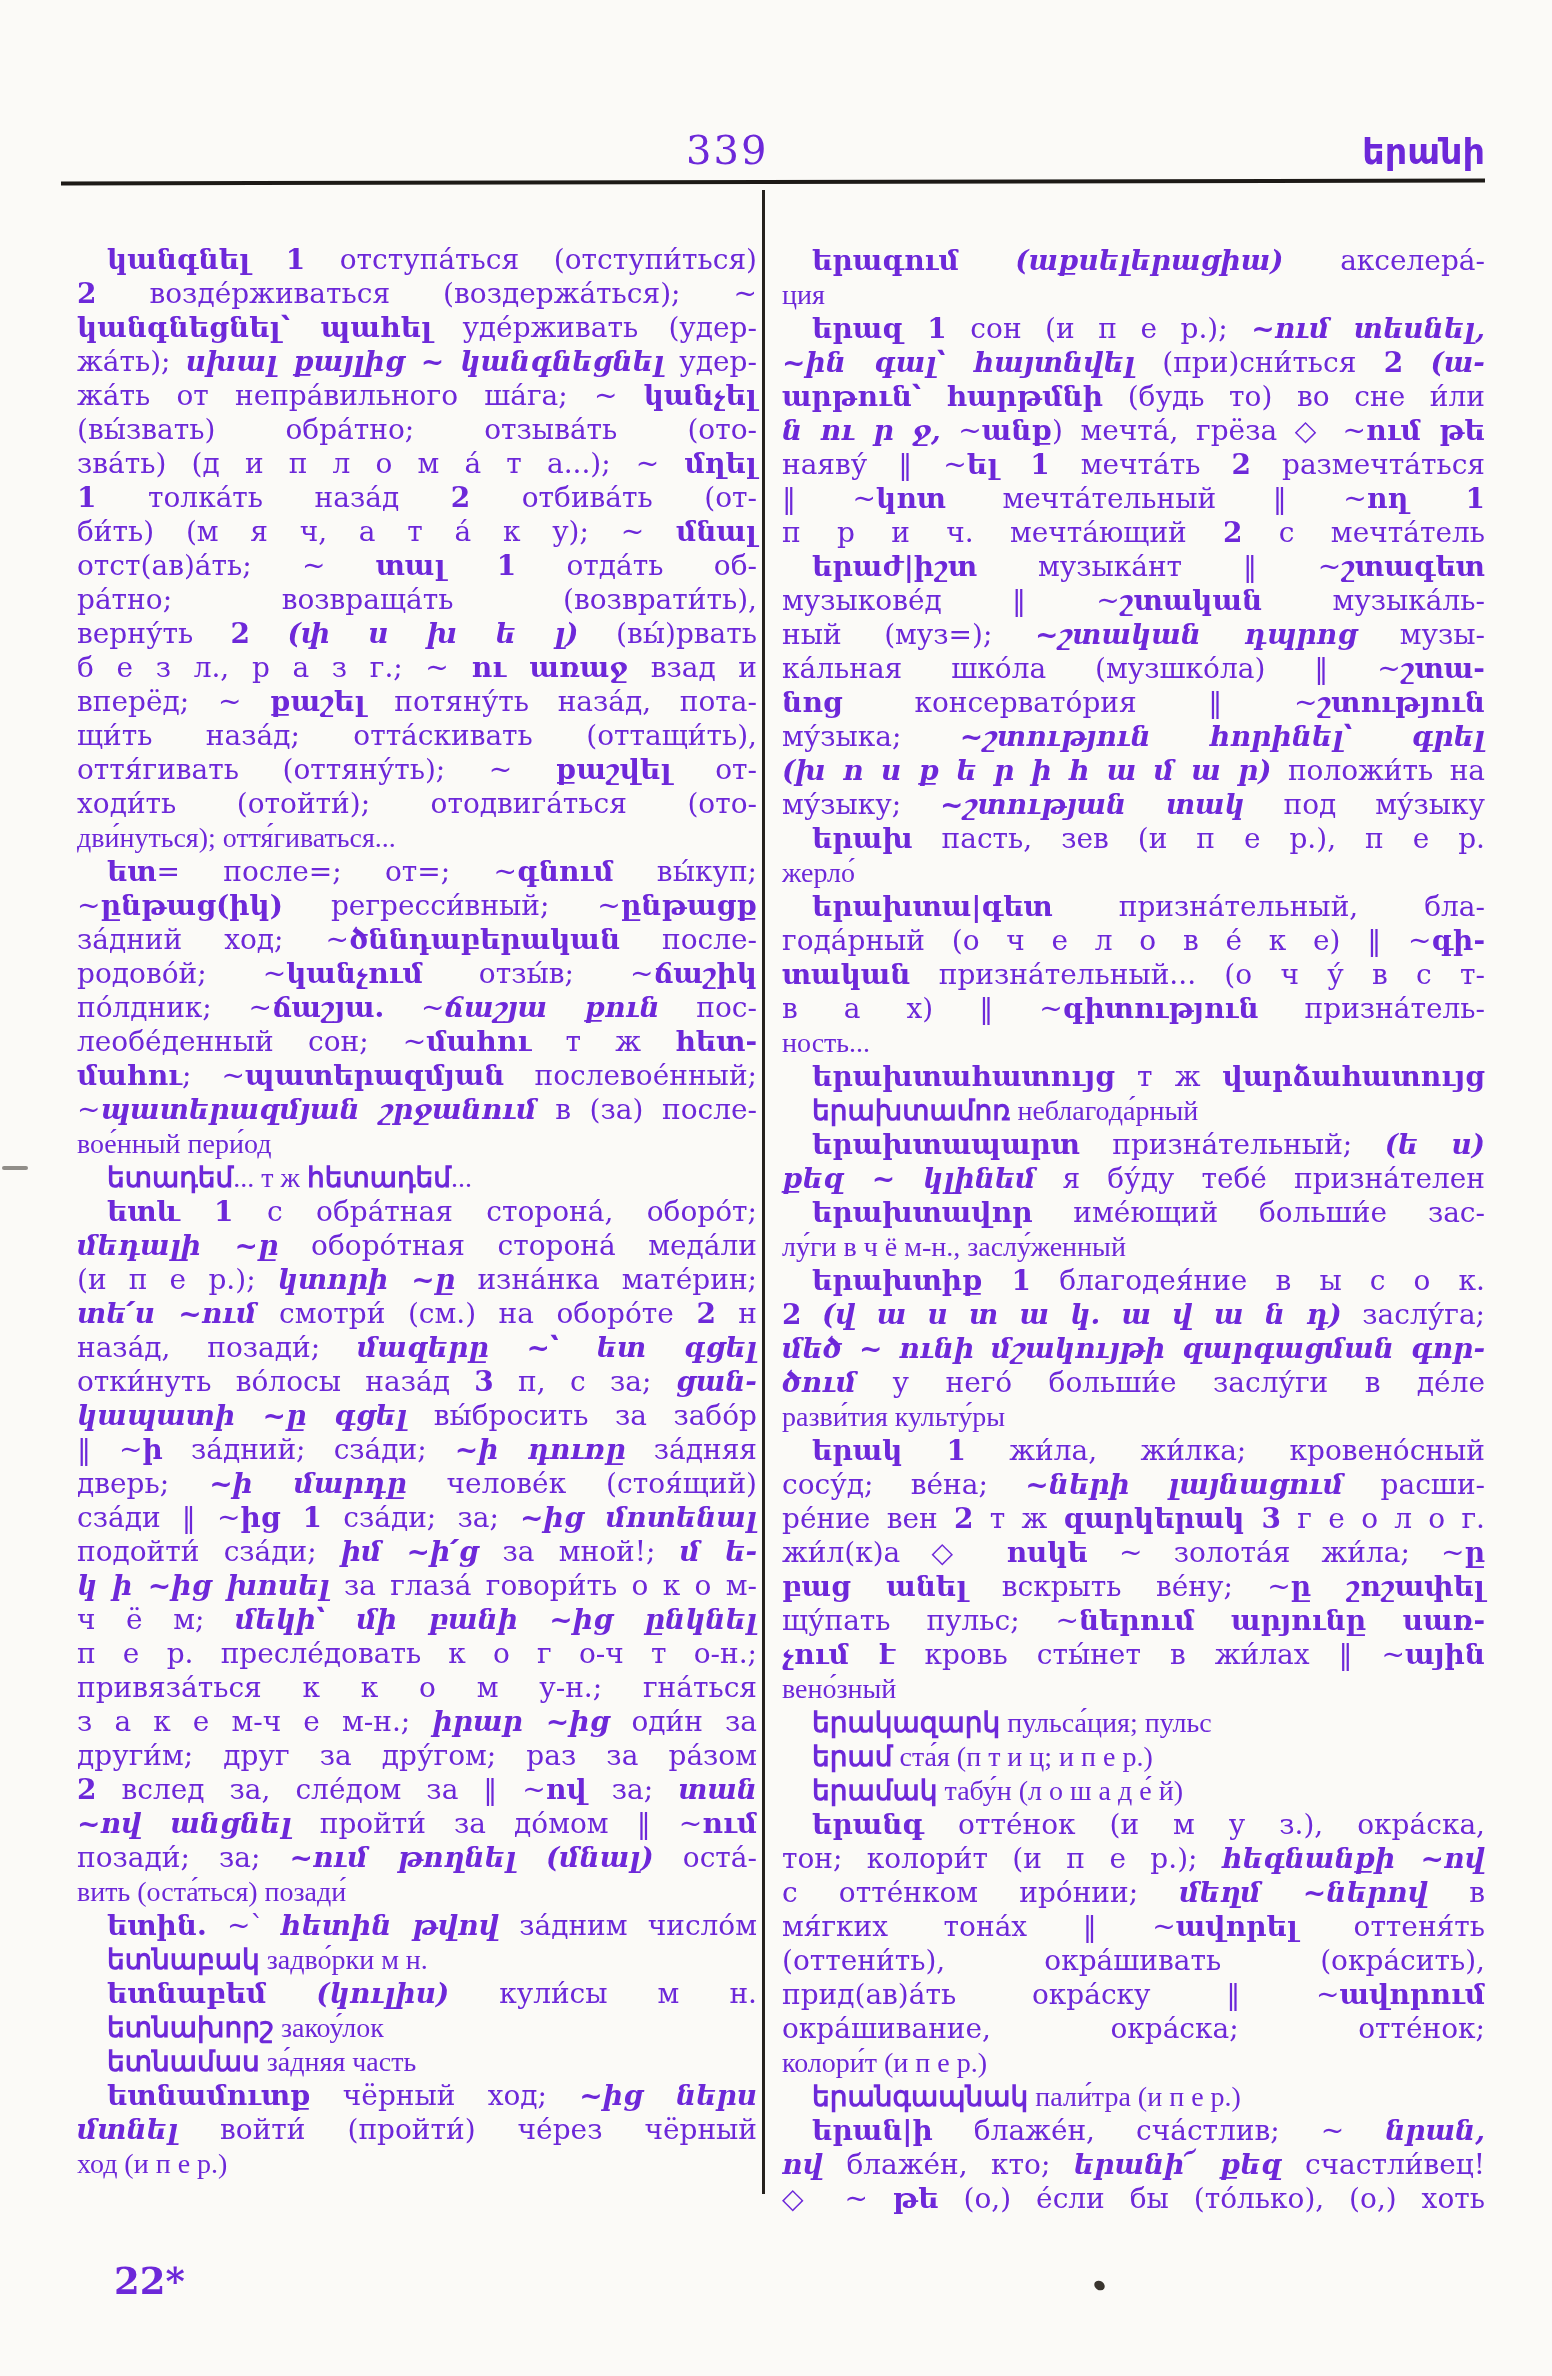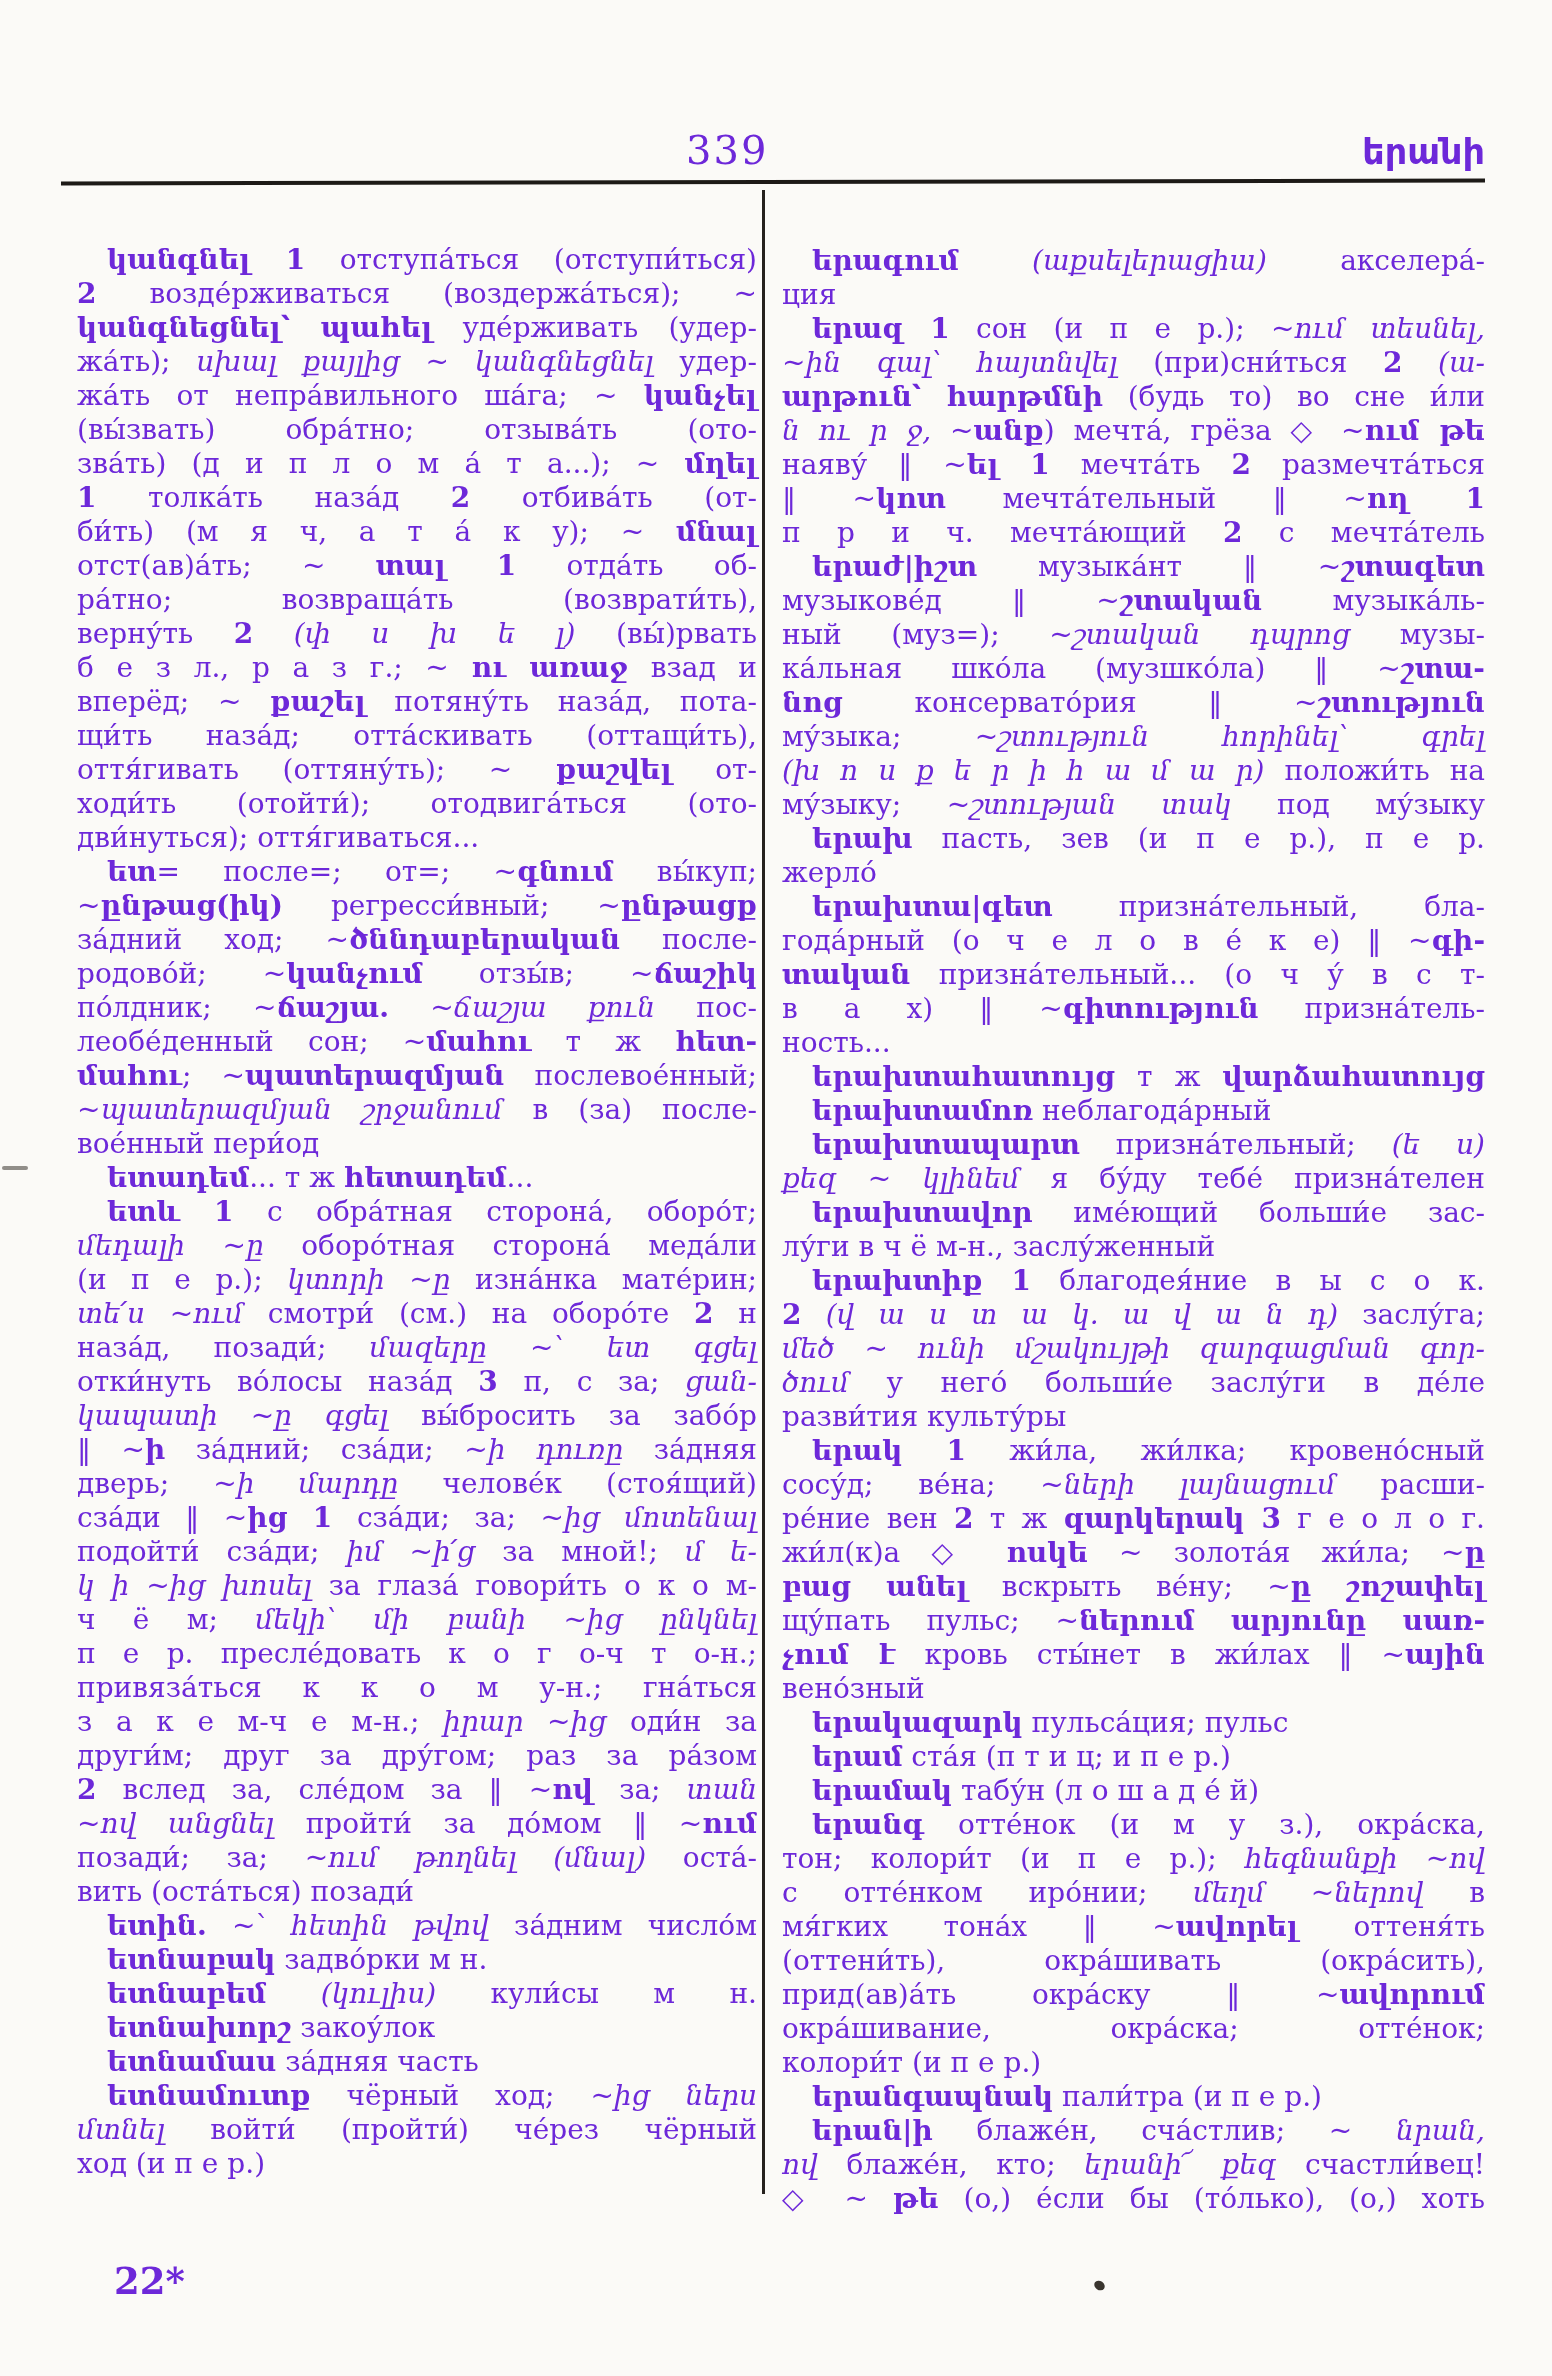--- a/index.html
+++ b/index.html
@@ -8,25 +8,25 @@
   .pageno{position:absolute;top:127px;left:686px;font-size:40px;letter-spacing:2px;}
   .guideword{position:absolute;top:132px;right:67px;font-size:35px;font-weight:700;
              font-family:"DejaVu Sans","DejaVu Serif",sans-serif;margin-left:8px;}
   .hrule{position:absolute;left:61px;top:180px;width:1424px;height:4px;background:#1d1a17;
          transform:rotate(-0.12deg);}
   .vrule{position:absolute;left:762px;top:190px;width:3px;height:2004px;background:#25211d;}
   .col{position:absolute;}
   .col-left{left:77px;top:243px;width:680px;}
   .col-right{left:782px;top:244px;width:703px;}
   .line{font-size:28px;line-height:34px;white-space:nowrap;}
-  .line.wrap{white-space:normal;}
+  .line.wrap{white-space:normal;font-family:Liberation Serif, serif;}
   .line.j{white-space:normal;text-align:justify;text-align-last:justify;-moz-text-align-last:justify;}
   .line.ind{text-indent:30px;}
   .sb{font-weight:700;}
-  .si{font-style:italic;}
+  .si{font-style:italic;font-weight:bold;}
   .footer-mark{position:absolute;left:114px;top:2259px;font-size:37px;font-weight:700;}
   .speck{position:absolute;background:#3a352f;border-radius:50%;}
   .speck.s1{left:1094px;top:2281px;width:11px;height:9px;transform:rotate(35deg);}
   .speck.s2{left:2px;top:1166px;width:26px;height:4px;border-radius:2px;opacity:.55;}
 </style>
 </head>
 <body>
 
 <div class="page">
   <span class="pageno">339</span>

